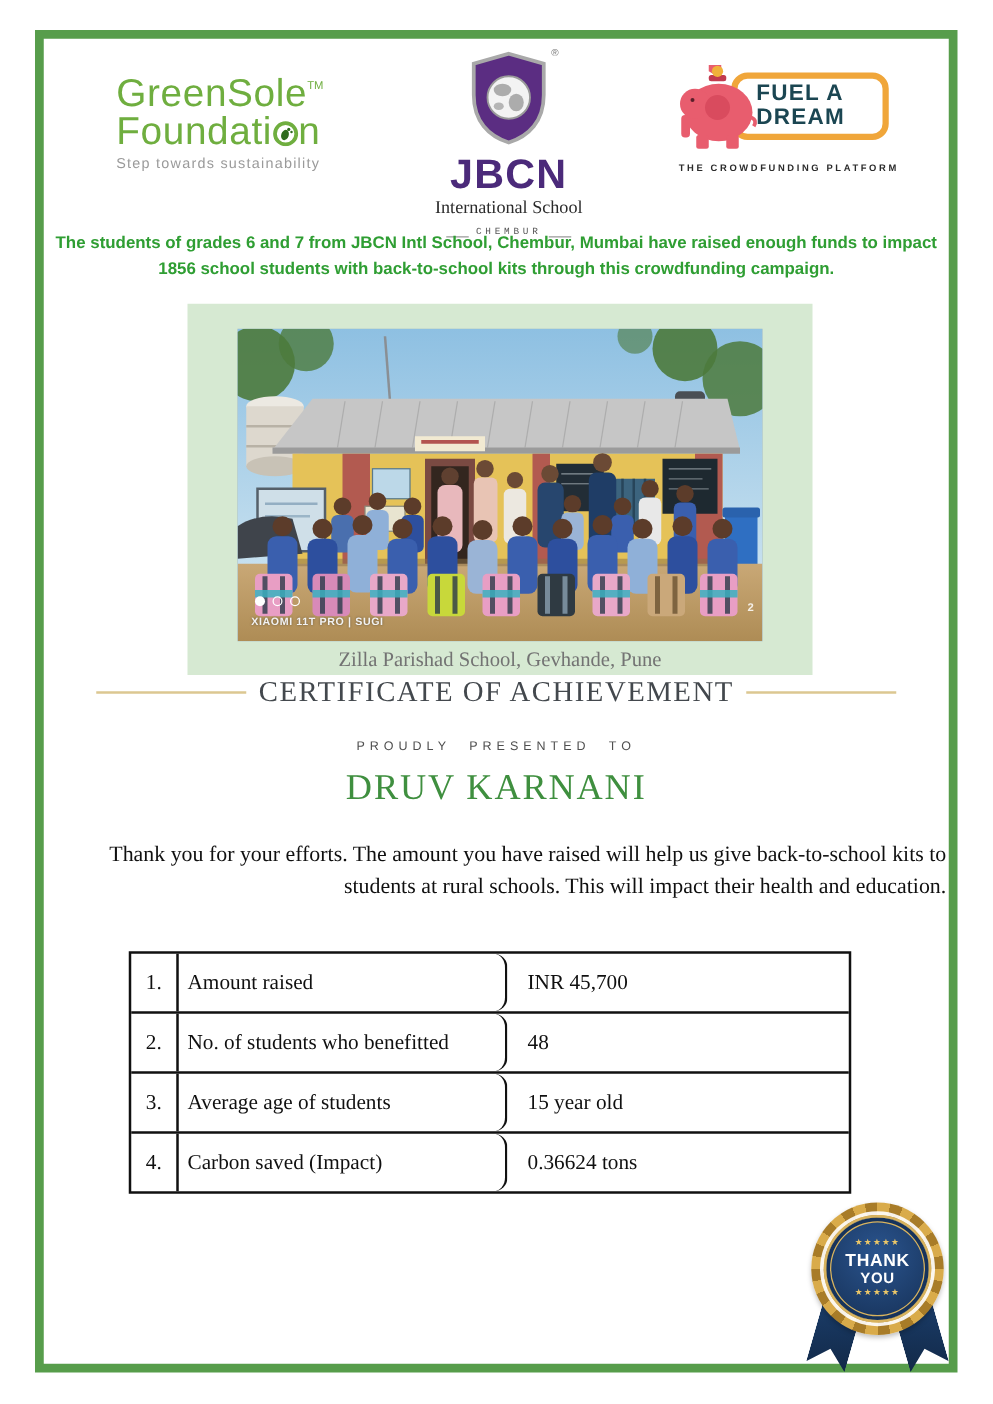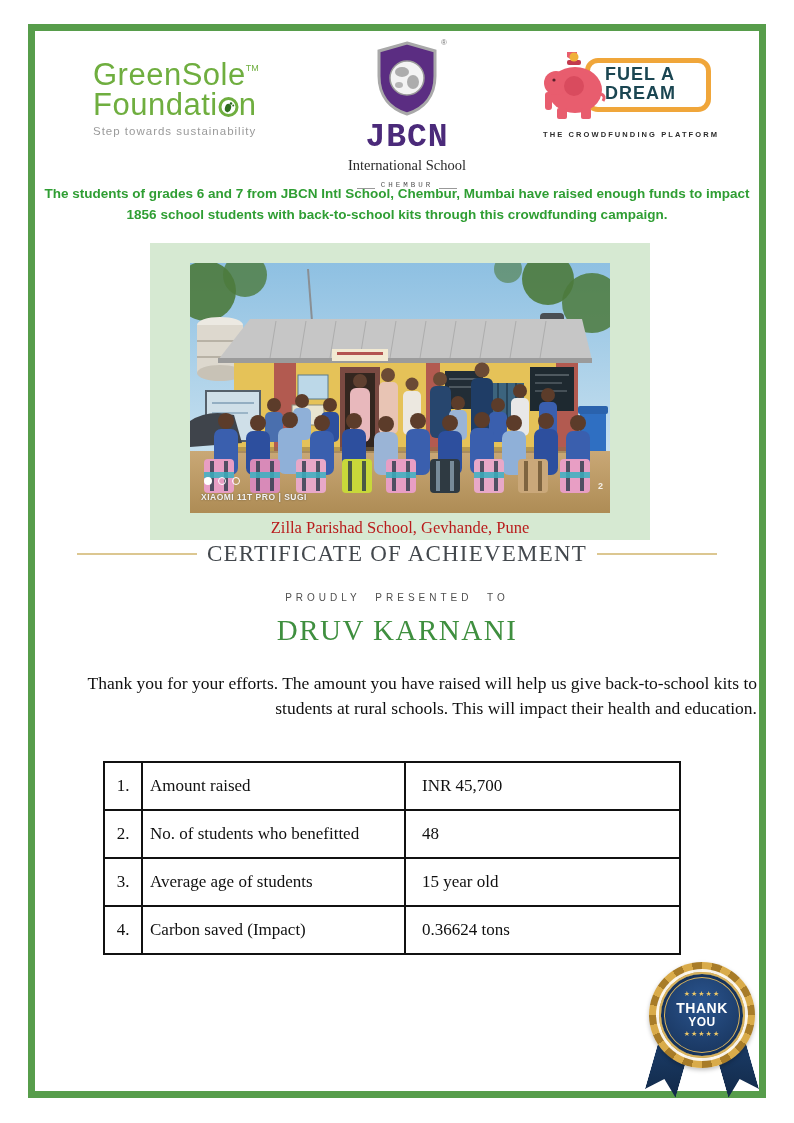--- a/index.html
+++ b/index.html
@@ -13,21 +13,21 @@
                     font-family:"Liberation Sans", sans-serif; color:#6fae3f; }
   .gs-line { font-size:31px; line-height:0.98; letter-spacing:0.5px; }
   .gs-line sup { font-size:9px; vertical-align:14px; letter-spacing:0; }
   .foot-o { display:inline-block; width:21px; height:21px; vertical-align:-2px; }
   .gs-tagline { font-size:11.5px; color:#9a9a9a; letter-spacing:1px; margin-top:4px; }
 
   .logo-jbcn { position:absolute; left:340px; top:40px; width:134px; text-align:center; z-index:2; }
   .jbcn-shield { position:relative; display:inline-block; }
   .jbcn-reg { position:absolute; right:-8px; top:-2px; font-size:8px; color:#777;
               font-family:"Liberation Sans", sans-serif; }
-  .jbcn-name { font-family:Liberation Mono, monospace; font-weight:bold; font-size:33px;
+  .jbcn-name { font-family:Liberation Sans, sans-serif; font-weight:bold; font-size:33px;
                color:#4b2a7a; line-height:1; margin-top:1px; letter-spacing:1px; }
   .jbcn-school { font-size:14.5px; color:#2b2b2b; margin-top:3px; }
   .jbcn-city { display:flex; align-items:flex-end; justify-content:center; gap:6px; margin-top:7px;
                font-family:Liberation Mono, monospace; font-size:7.5px; letter-spacing:3px; color:#555; }
   .cdash { width:18px; height:1px; background:#999; }
 
   .logo-fuel { position:absolute; left:543px; top:58px; width:178px; z-index:2;
                font-family:"Liberation Sans", sans-serif; }
   .fuel-art { position:relative; height:64px; }
   .fuel-frame { position:absolute; left:42px; top:0px; width:126px; height:54px;
@@ -51,21 +51,21 @@
   .photo-svg { position:absolute; left:0; top:0; width:100%; height:100%; }
   .cam-dots { position:absolute; left:14px; bottom:28px; display:flex; gap:6px; }
   .cam-dots span { width:8px; height:8px; border-radius:50%; box-sizing:border-box; }
   .dot-filled { background:#ffffff; }
   .dot-hollow { border:1.5px solid #ffffff; }
   .cam-watermark { position:absolute; left:11px; bottom:11px; color:#f2f2f2;
                    font-family:"Liberation Sans", sans-serif; font-weight:bold; font-size:8.5px;
                    letter-spacing:0.5px; text-shadow:0 0 2px rgba(0,0,0,.45); }
   .photo-num { position:absolute; right:7px; bottom:22px; color:rgba(255,255,255,.85);
                font-family:"Liberation Sans", sans-serif; font-weight:bold; font-size:9px; }
-  .caption { margin-top:5px; text-align:center; font-size:16.5px; color:#b91c1c; }
+  .caption { margin-top:5px; text-align:center; font-size:16.5px; color:#737373; }
 
   
   .heading-row { position:absolute; left:0; top:541px; width:100%; display:flex;
                  align-items:center; justify-content:center; gap:10px; z-index:2; }
   .heading-row h1 { margin:0; font-size:23px; font-weight:normal; letter-spacing:1.2px;
                     color:#43484d; font-family:"Liberation Serif", serif; }
   .rule { width:120px; height:2px; background:#dcc791; }
   .presented { position:absolute; left:0; top:592px; width:100%; text-align:center; z-index:2;
                font-family:"Liberation Sans", sans-serif; font-size:10px; letter-spacing:4px;
                word-spacing:8px; color:#4f4f4f; }
@@ -75,21 +75,21 @@
              font-size:17.5px; line-height:1.43; color:#101010; text-align:right; }
 
   
   .stats { position:absolute; left:103px; top:761px; width:578px; border:2px solid #111;
            box-sizing:border-box; z-index:2; }
   .srow { display:grid; grid-template-columns:38px 263px 1fr; height:46px;
           border-top:2px solid #111; }
   .srow:first-child { border-top:none; }
   .cell { display:flex; align-items:center; font-size:17px; color:#101010; box-sizing:border-box; }
   .cell-num { justify-content:center; border-right:2px solid #111; }
-  .cell-label { padding-left:7px; border-right:2px solid #111; }
+  .cell-label { padding-left:7px; border-right:2px solid #111;border-radius:11px; }
   .cell-value { padding-left:16px; }
 
   
   .date-block { position:absolute; left:0; top:1028px; width:100%; text-align:center; z-index:2; }
   .date-rule { width:146px; height:6px; background:#d9bf7f; border-radius:3px; margin:0 auto; }
   .date-text { margin-top:8px; font-size:18px; color:#101010; }
 
   .badge { position:absolute; left:647px; top:962px; width:110px; height:142px; z-index:5; }
   .ribbon { position:absolute; top:66px; width:32px; height:68px;
             background:linear-gradient(160deg,#1d4272,#122948);

